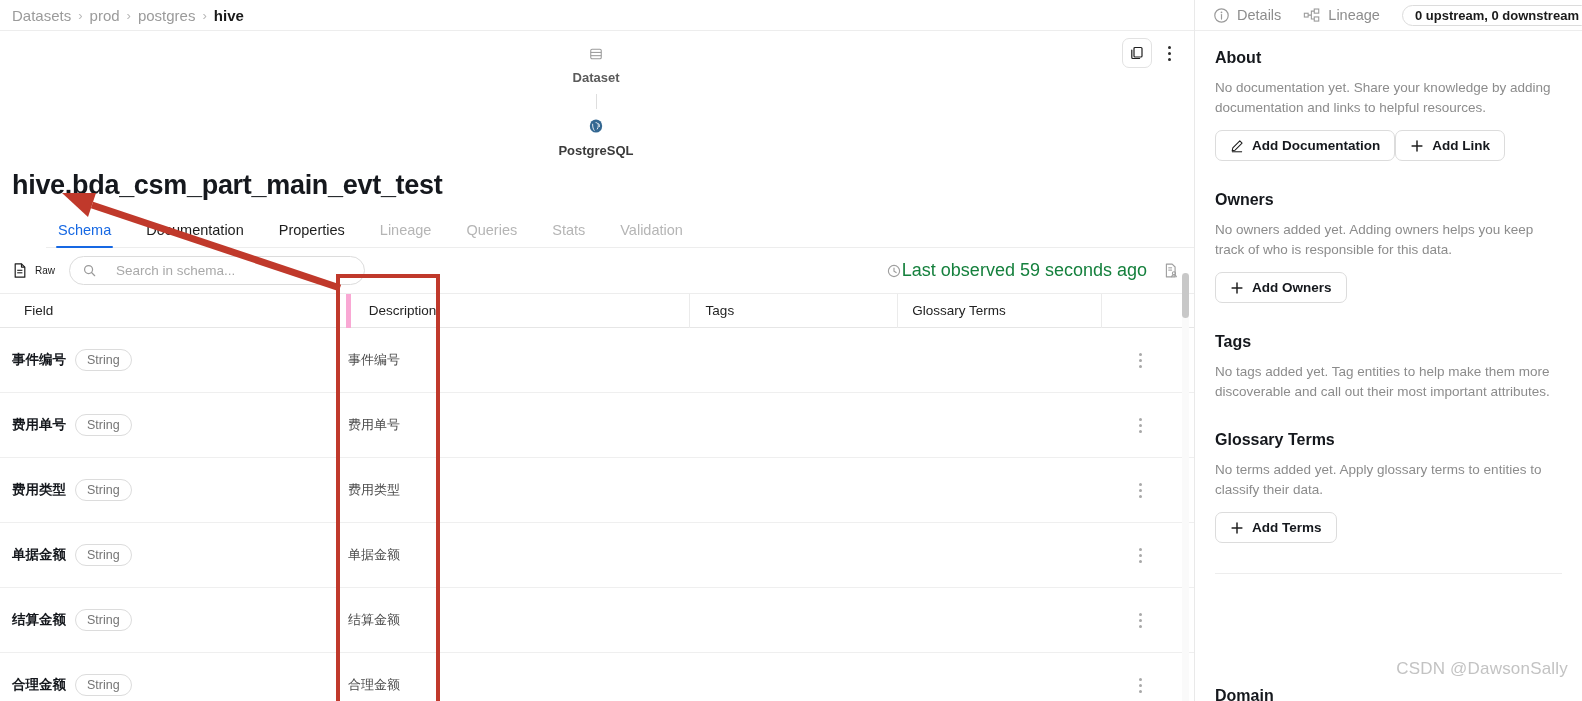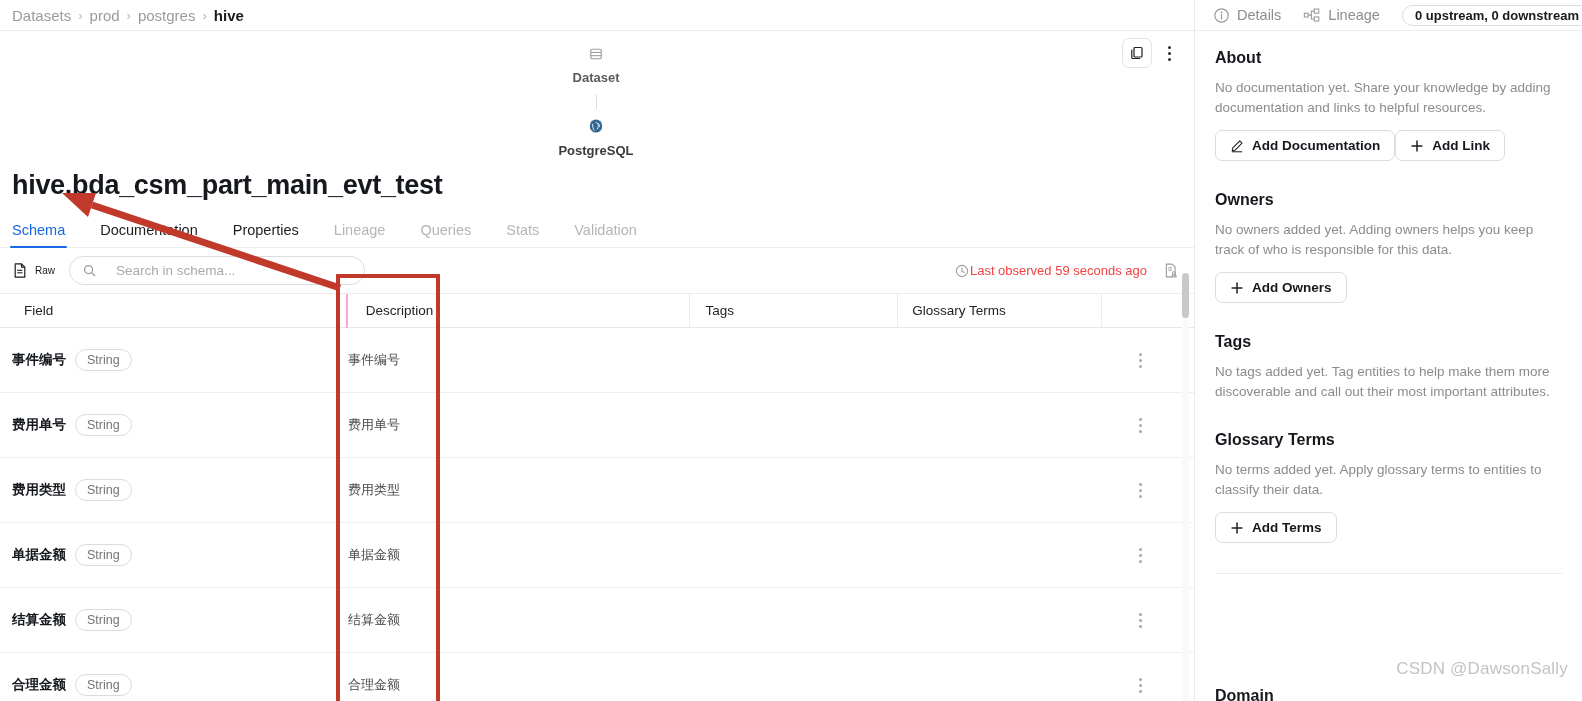--- a/index.html
+++ b/index.html
@@ -53,21 +53,21 @@
   .kebab {
     width: 22px; height: 30px; display: flex; flex-direction: column;
     align-items: center; justify-content: center; gap: 3px; cursor: pointer;
   }
   .kebab i { width: 3px; height: 3px; border-radius: 50%; background: #2b2b2b; display: block; }
 
   
   .tabs {
     display: flex; align-items: flex-end; gap: 0;
     padding: 0 0 0 12px; margin-top: 14px;
-    border-bottom: 1px solid #ededed; height: 33px;
+    border-bottom: 1px solid #ededed; height: 33px; margin-left: 46px;
   }
   .tab {
     font-size: 14.5px; color: #1d1d1d; padding: 0 0 9px 0; margin-right: 35px;
     cursor: pointer; position: relative; white-space: nowrap;
   }
   .tab.disabled { color: #b5b5b5; }
   .tab.active { color: #1668e3; font-weight: 500; }
   .tab.active::after {
     content: ""; position: absolute; left: -2px; right: -2px; bottom: -1px;
     height: 2.5px; background: #1668e3; border-radius: 2px;
@@ -87,30 +87,30 @@
     display: flex; align-items: center; gap: 20px; padding: 0 13px; background: #fff;
   }
   .search-box input {
     border: 0; outline: 0; font-size: 13.5px; color: #1a1a1a;
     width: 100%; font-family: inherit; background: transparent;
   }
   .search-box input::placeholder { color: #a9a9a9; }
   .toolbar-right {
     margin-left: auto; display: flex; align-items: center; gap: 16px;
   }
-  .observed { display: flex; align-items: center; gap: 1px; font-size: 13px; color: #ef4444; }
+  .observed { display: flex; align-items: center; gap: 1px; font-size: 18px; color: #15803d; }
 
   
   .tbl-head {
     display: flex; height: 34px; align-items: center;
     border-bottom: 1px solid #e6e6e6; font-size: 13.5px; color: #232323;
   }
   .tbl-head > div { height: 34px; display: flex; align-items: center; margin-left: 12px; }
   .col-field { width: 336px; padding-left: 12px; }
-  .col-desc  { width: 345px; padding-left: 18px; border-left: 2px solid #f9a8d4; }
+  .col-desc  { width: 345px; padding-left: 18px; border-left: 5px solid #f9a8d4; }
   .col-tags  { width: 205px; padding-left: 16px; border-left: 1px solid #ebebeb; }
   .col-gloss { width: 200px; padding-left: 14px; border-left: 1px solid #ebebeb; }
   .col-end   { width: 97px; border-left: 1px solid #ebebeb; }
 
   .tbl-body { position: relative; }
   .row {
     display: flex; height: 65px; align-items: center;
     border-bottom: 1px solid #efefef; position: relative;
   }
   .row > div { height: 61px; display: flex; align-items: center; padding-left: 12px; }

